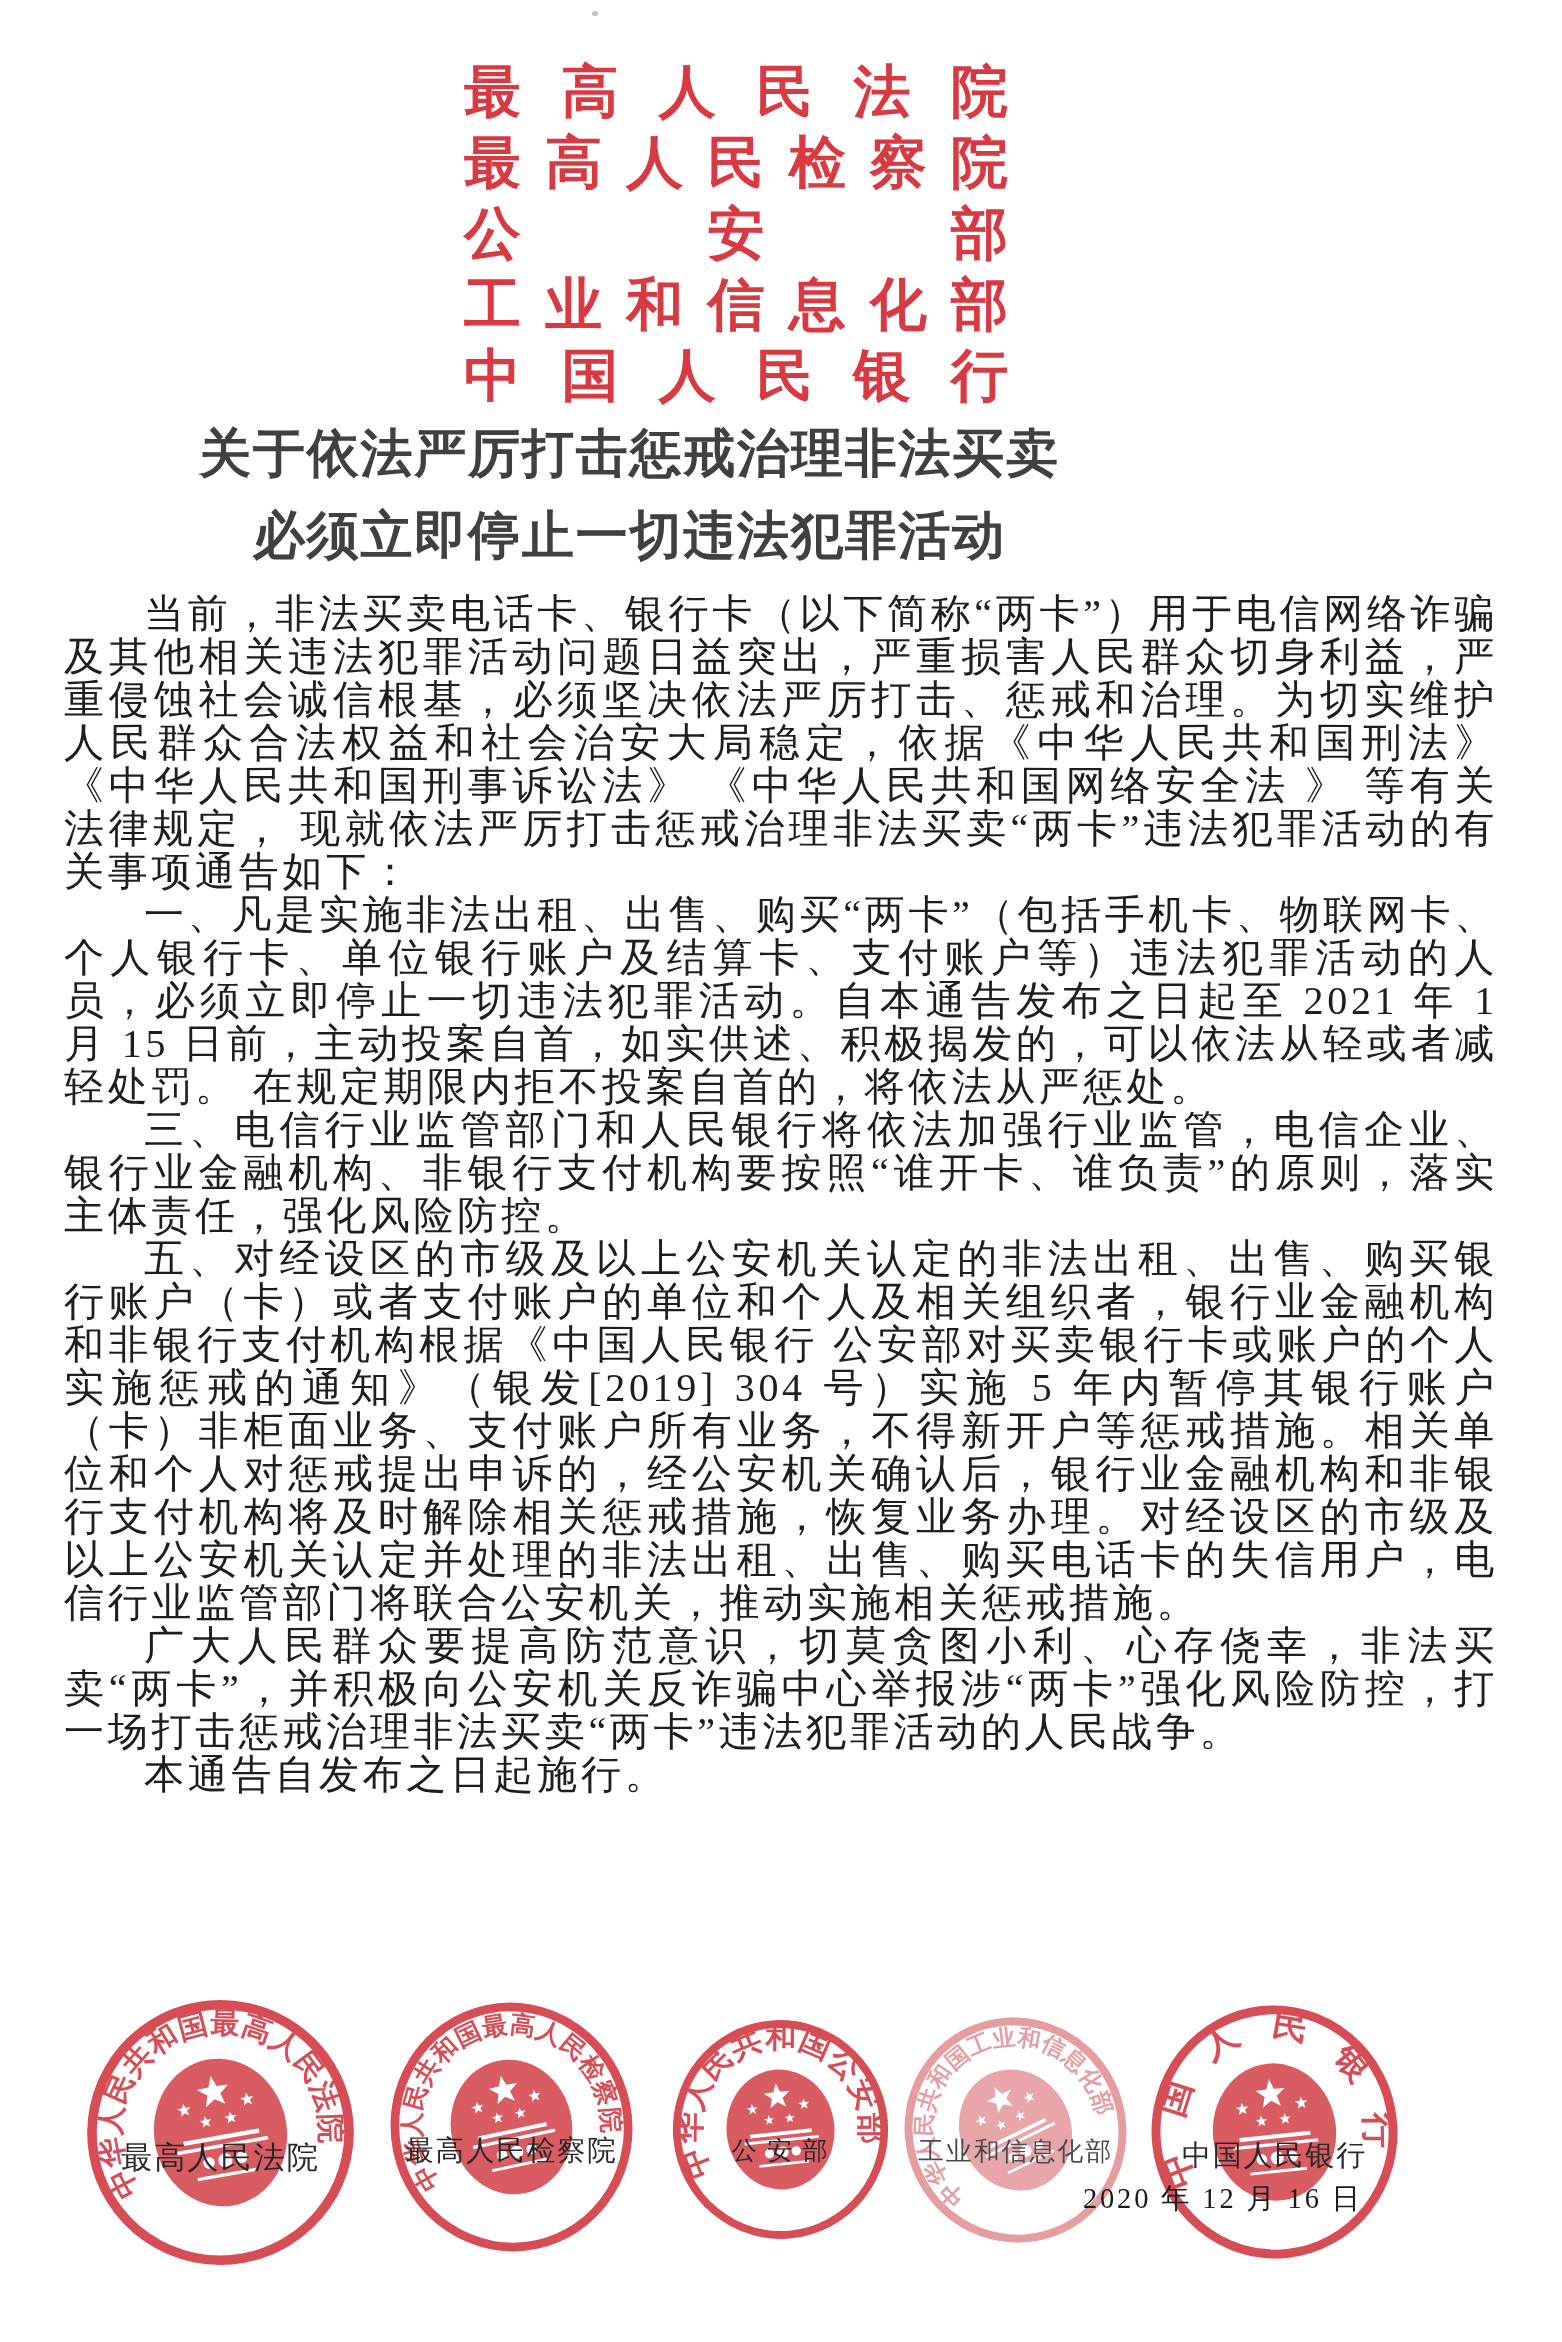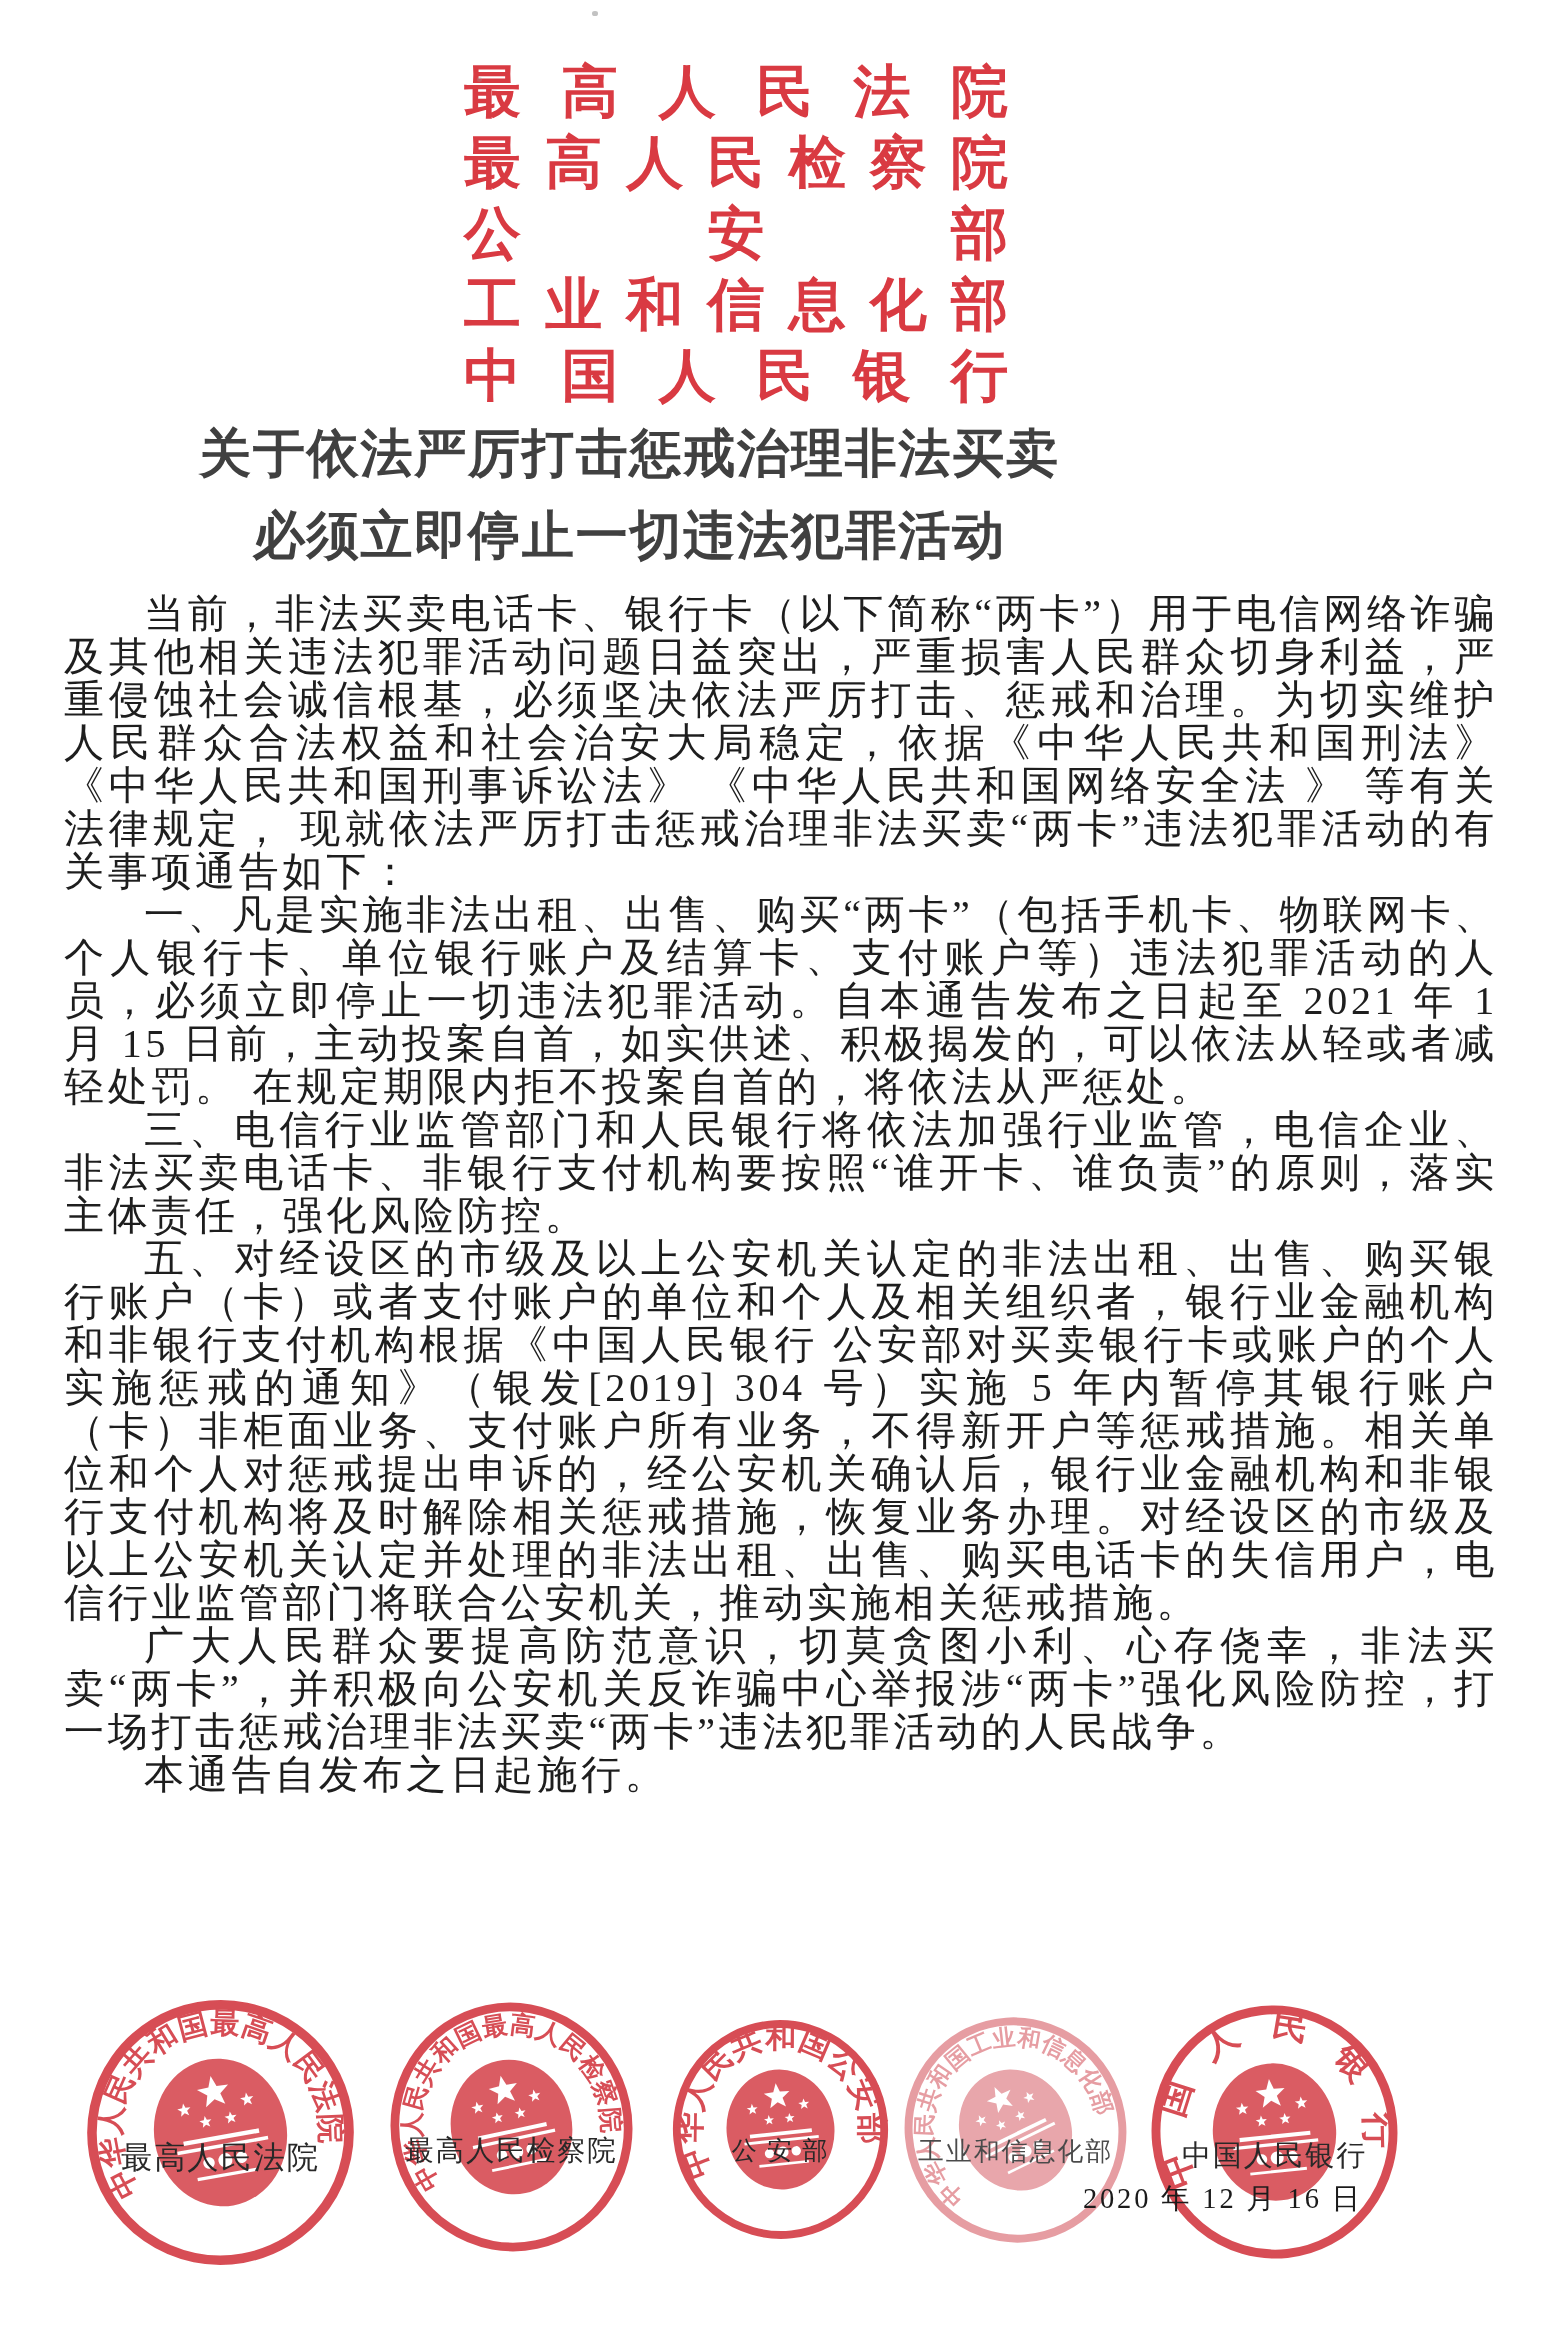--- a/index.html
+++ b/index.html
@@ -83,21 +83,21 @@
     </div>
 
   <div class="title">
     <div>关于依法严厉打击惩戒治理非法买卖</div>
     <div>必须立即停止一切违法犯罪活动</div>
   </div>
 
   <div class="body-text">
     <p>当前，非法买卖电话卡、银行卡（以下简称“两卡”）用于电信网络诈骗及其他相关违法犯罪活动问题日益突出，严重损害人民群众切身利益，严重侵蚀社会诚信根基，必须坚决依法严厉打击、惩戒和治理。为切实维护人民群众合法权益和社会治安大局稳定，依据《中华人民共和国刑法》《中华人民共和国刑事诉讼法》 《中华人民共和国网络安全法 》 等有关法律规定， 现就依法严厉打击惩戒治理非法买卖“两卡”违法犯罪活动的有关事项通告如下：</p>
     <p>一、凡是实施非法出租、出售、购买“两卡”（包括手机卡、物联网卡、个人银行卡、单位银行账户及结算卡、支付账户等）违法犯罪活动的人员，必须立即停止一切违法犯罪活动。自本通告发布之日起至 2021 年 1 月 15 日前，主动投案自首，如实供述、积极揭发的，可以依法从轻或者减轻处罚。  在规定期限内拒不投案自首的，将依法从严惩处。</p>
-    <p>三、电信行业监管部门和人民银行将依法加强行业监管，电信企业、非法买卖电话卡、非银行支付机构要按照“谁开卡、谁负责”的原则，落实主体责任，强化风险防控。</p>
+    <p>三、电信行业监管部门和人民银行将依法加强行业监管，电信企业、银行业金融机构、非银行支付机构要按照“谁开卡、谁负责”的原则，落实主体责任，强化风险防控。</p>
     <p>五、对经设区的市级及以上公安机关认定的非法出租、出售、购买银行账户（卡）或者支付账户的单位和个人及相关组织者，银行业金融机构和非银行支付机构根据《中国人民银行 公安部对买卖银行卡或账户的个人实施惩戒的通知》（银发[2019] 304 号）实施 5 年内暂停其银行账户（卡）非柜面业务、支付账户所有业务，不得新开户等惩戒措施。相关单位和个人对惩戒提出申诉的，经公安机关确认后，银行业金融机构和非银行支付机构将及时解除相关惩戒措施，恢复业务办理。对经设区的市级及以上公安机关认定并处理的非法出租、出售、购买电话卡的失信用户，电信行业监管部门将联合公安机关，推动实施相关惩戒措施。</p>
     <p>广大人民群众要提高防范意识，切莫贪图小利、心存侥幸，非法买卖“两卡”，并积极向公安机关反诈骗中心举报涉“两卡”强化风险防控，打一场打击惩戒治理非法买卖“两卡”违法犯罪活动的人民战争。</p>
     <p>本通告自发布之日起施行。</p>
   </div>
 
   <div id="seals">
       <svg width="283" height="281" viewBox="0 0 308 306" class="seal" opacity="0.95" style="left: 79px; top: 1992px;">
         <g transform="rotate(-10 154 153)">
           <ellipse cx="154" cy="153" rx="140" ry="139" fill="none" stroke="#d5444c" stroke-width="10.4"></ellipse>
           <path id="sealArc0" d="M 55.9 200.5 A 109.2 108.4 0 1 1 252.1 200.5" fill="none"></path>

